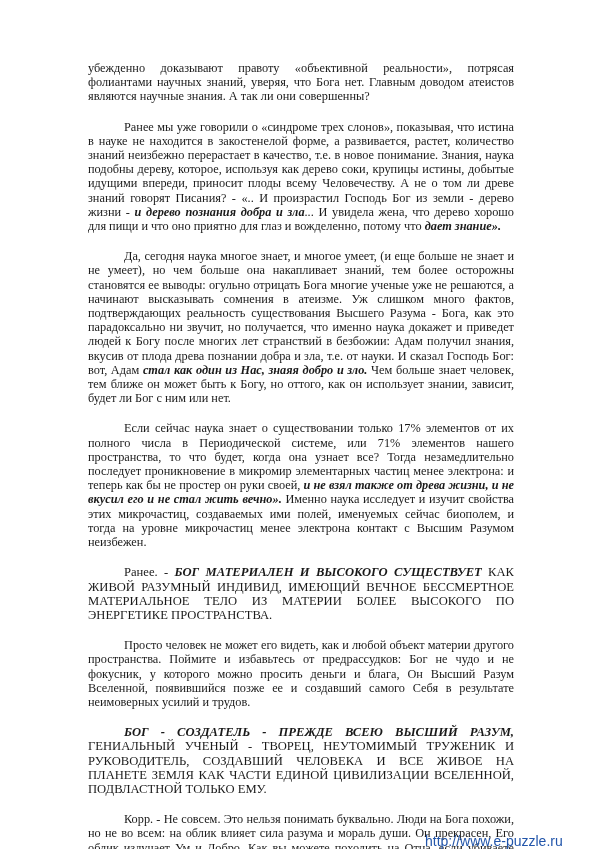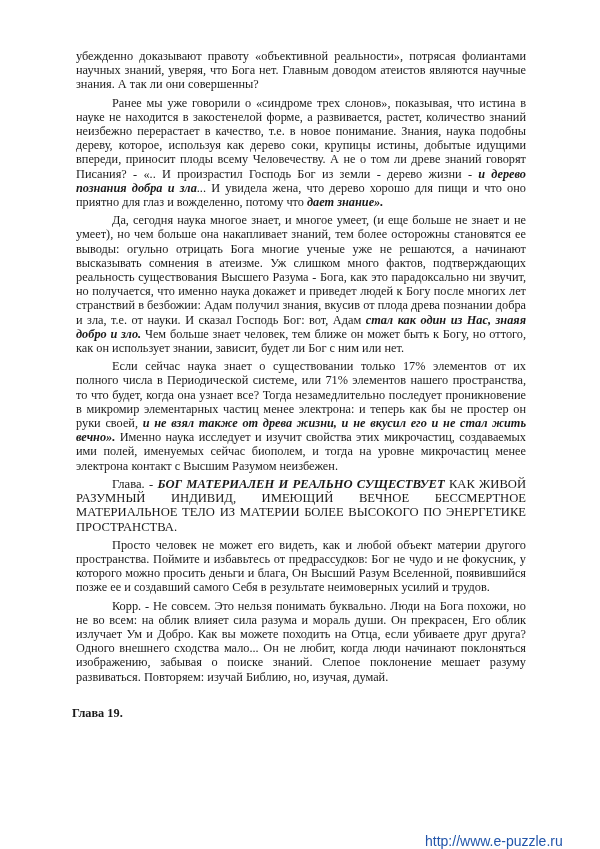--- a/index.html
+++ b/index.html
@@ -8,21 +8,21 @@
     position: absolute;
     left: 72px;
     top: 45px;
     width: 458px;
     font-family: "Liberation Serif", serif;
     font-size: 12.3px;
     line-height: 14.2px;
     color: #1a1a1a;
   }
   .page p {
-    margin: 4px;
+    margin: 16px;
     text-align: justify;
     text-indent: 36px;
   }
   .page p.first { text-indent: 0; }
   .i { }
   .bi { font-weight: bold; font-style: italic; }
   .caps { font-size: 12.6px; }
   .gap { height: 14px; }
   .chapter {
     font-weight: bold;
@@ -55,27 +55,30 @@
 
   <p>
     <span>Да, сегодня наука многое знает, и многое умеет, (и еще больше не знает и не умеет), но чем больше она накапливает знаний, тем более осторожны становятся ее выводы: огульно отрицать Бога многие ученые уже не решаются, а начинают высказывать сомнения в атеизме. Уж слишком много фактов, подтверждающих реальность существования Высшего Разума - Бога, как это парадоксально ни звучит, но получается, что именно наука докажет и приведет людей к Богу после многих лет странствий в безбожии: Адам получил знания, вкусив от плода древа познании добра и зла, т.е. от науки. И сказал Го</span><span class="i">сподь Бог: вот, Адам </span><span class="bi">стал как один из Нас, знаяя добро и зло.</span><span> Чем больше знает человек, тем ближе он может быть к Богу, но оттого, как он использует знании, зависит, будет ли Бог с ним или нет.</span>
   </p>
 
   <p>
     <span>Если сейчас наука знает о существовании только 17% элементов от их полного числа в Периодической системе, или 71% элементов нашего пространства, то что будет, когда она узнает все? Тогда незамедлительно последует проникновение в микромир элементарных частиц менее электрона: и </span><span class="i">теперь как бы не простер он руки своей, </span><span class="bi">и не взял также от древа жизни, и не вкусил его и не стал жить вечно».</span><span> Именно наука исследует и изучит свойства этих микрочастиц, создаваемых ими полей, именуемых сейчас биополем, и тогда на уровне микрочастиц менее электрона контакт с Высшим Разумом неизбежен.</span>
   </p>
 
   <p class="caps">
-    <span>Глава. - </span><span class="bi">БОГ МАТЕРИАЛЕН И РЕАЛЬНО СУЩЕСТВУЕТ</span><span> КАК ЖИВОЙ РАЗУМНЫЙ ИНДИВИД, ИМЕЮЩИЙ ВЕЧНОЕ БЕССМЕРТНОЕ МАТЕРИАЛЬНОЕ ТЕЛО ИЗ МАТЕРИИ БОЛЕЕ ВЫСОКОГО ПО ЭНЕРГЕТИКЕ ПРОСТРАНСТВА.</span>
+    <span>Ранее. - </span><span class="bi">БОГ МАТЕРИАЛЕН И ВЫСОКОГО СУЩЕСТВУЕТ</span><span> КАК ЖИВОЙ РАЗУМНЫЙ ИНДИВИД, ИМЕЮЩИЙ ВЕЧНОЕ БЕССМЕРТНОЕ МАТЕРИАЛЬНОЕ ТЕЛО ИЗ МАТЕРИИ БОЛЕЕ ВЫСОКОГО ПО ЭНЕРГЕТИКЕ ПРОСТРАНСТВА.</span>
   </p>
 
   <p>
     <span>Просто человек не может его видеть, как и любой объект материи другого пространства. Поймите и избавьтесь от предрассудков: Бог не чудо и не фокусник, у которого можно просить деньги и блага, Он Высший Разум Вселенной, появившийся позже ее и создавший самого Себя в результате неимоверных усилий и трудов.</span>
   </p>
 
+  <p class="caps">
+    <span class="bi">БОГ - СОЗДАТЕЛЬ - ПРЕЖДЕ ВСЕЮ ВЫСШИЙ РАЗУМ,</span><span> ГЕНИАЛЬНЫЙ УЧЕНЫЙ - ТВОРЕЦ, НЕУТОМИМЫЙ ТРУЖЕНИК И РУКОВОДИТЕЛЬ, СОЗДАВШИЙ ЧЕЛОВЕКА И ВСЕ ЖИВОЕ НА ПЛАНЕТЕ ЗЕМЛЯ КАК ЧАСТИ ЕДИНОЙ ЦИВИЛИЗАЦИИ ВСЕЛЕННОЙ, ПОДВЛАСТНОЙ ТОЛЬКО ЕМУ.</span>
+  </p>
 
 
   <p>
     <span>Корр. - Не совсем. Это нельзя понимать буквально. Люди на Бога похожи, но не во всем: на облик влияет сила разума и мораль души. Он прекрасен, Его облик излучает Ум и Добро. Как вы можете походить на Отца, если убиваете друг друга? Одного внешнего сходства мало... Он не любит, когда люди начинают поклоняться изображению, забывая о поиске знаний. Слепое поклонение мешает разуму развиваться. Повторяем: изучай Библию, но, изучая, думай.</span>
   </p>
 
   <div class="gap"></div>
 
   <div class="chapter" style="margin-top:4px;">
     <div>Глава 19.</div>

